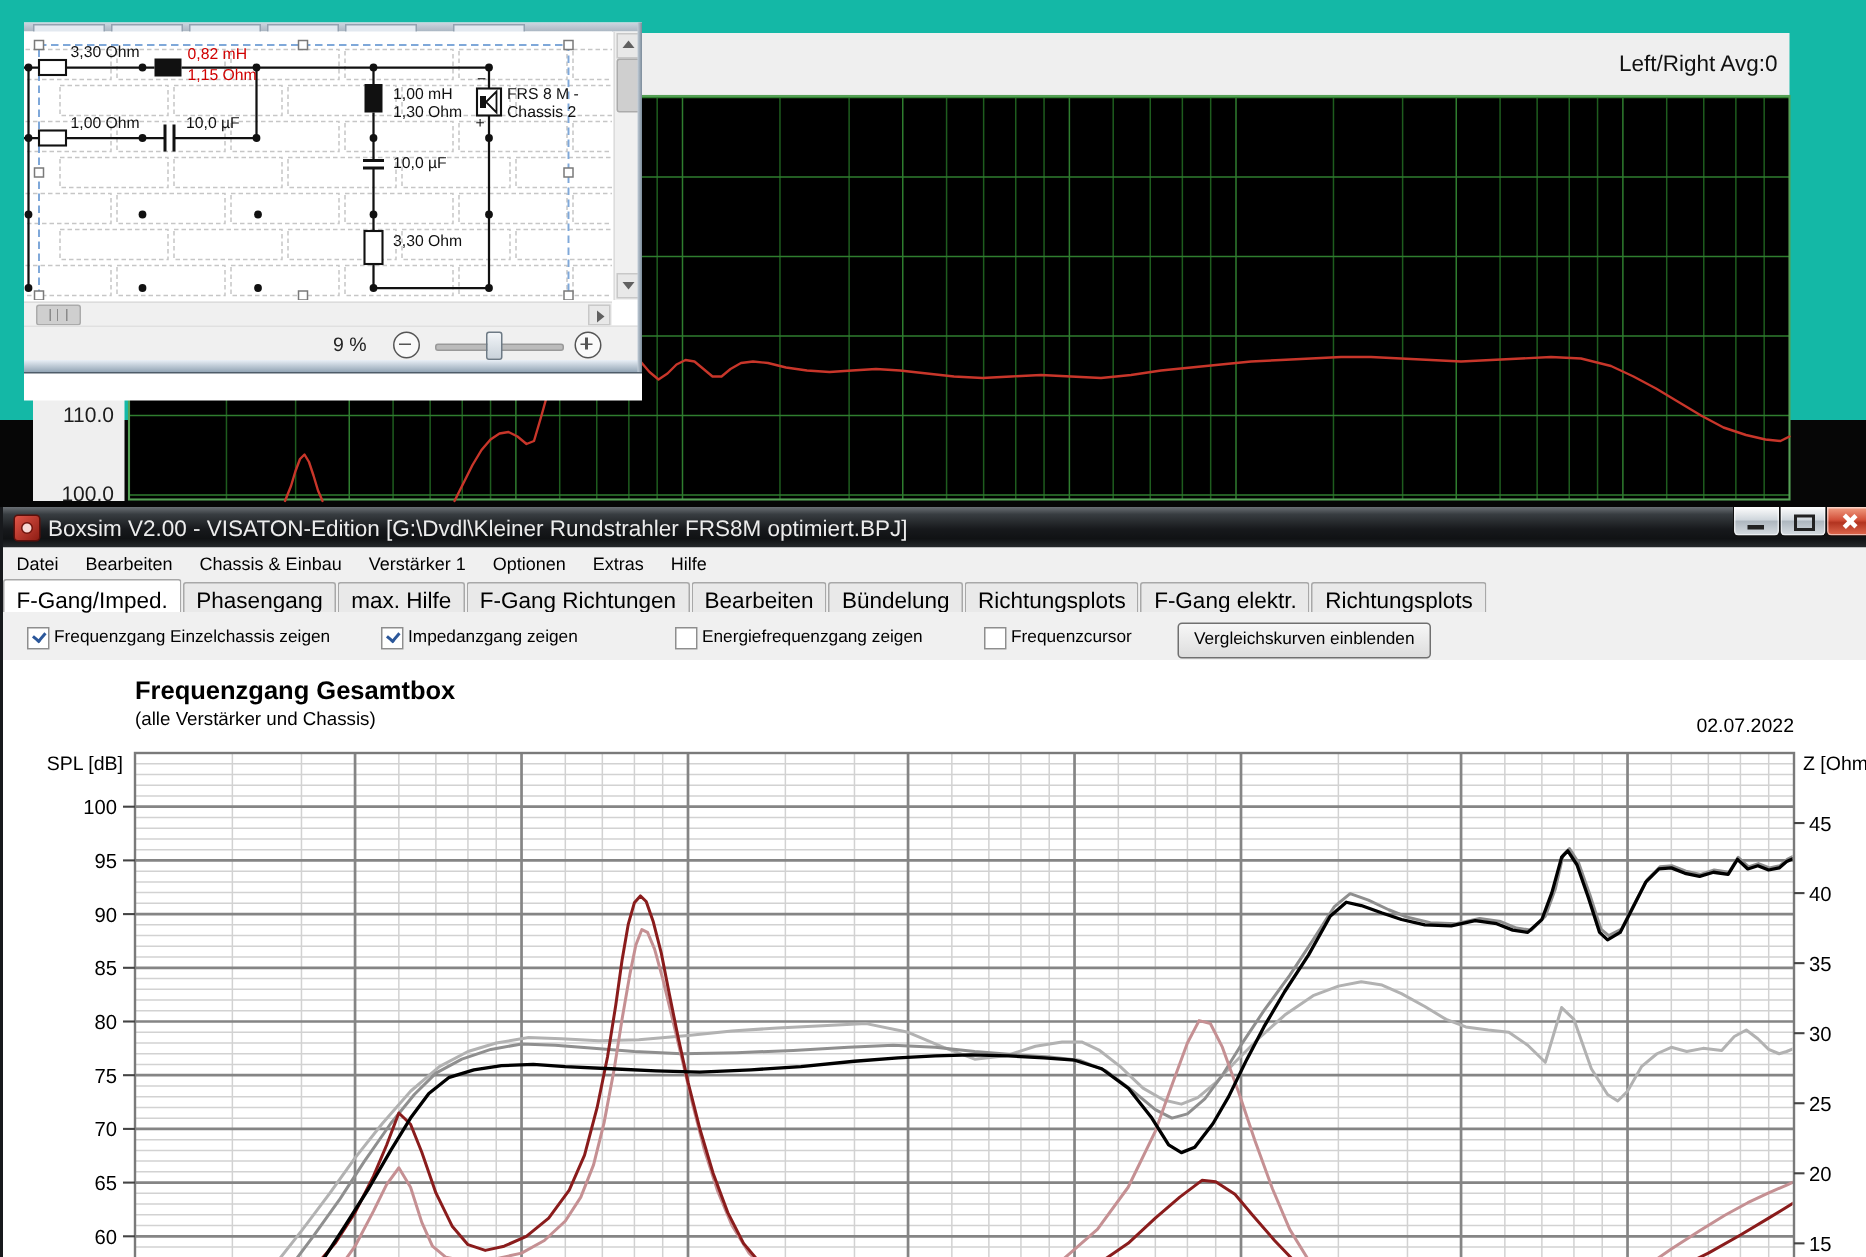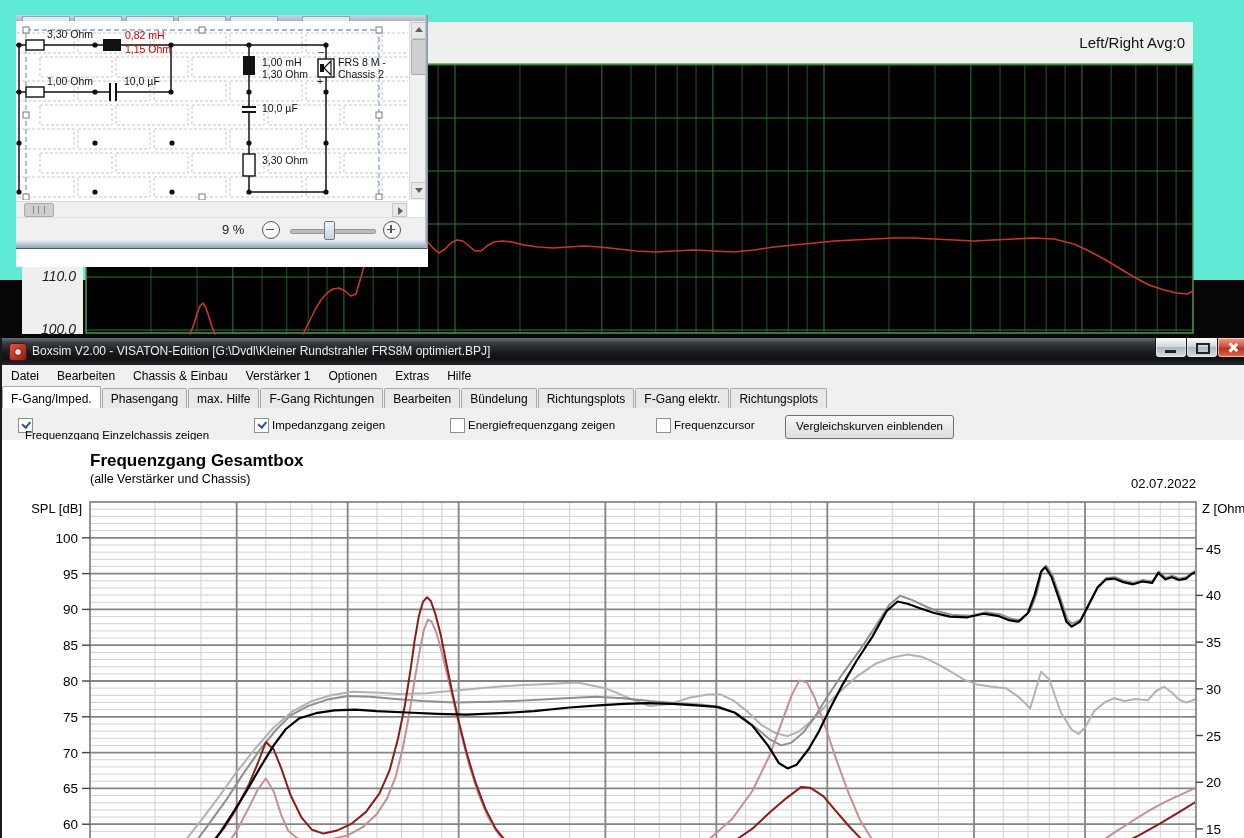--- a/index.html
+++ b/index.html
@@ -1,25 +1,25 @@
 <!DOCTYPE html>
 <html><head>
 <meta charset="utf-8">
 <style>
   html,body{margin:0;padding:0;background:#000;}
   #stage{position:relative;width:1244px;height:838px;overflow:hidden;
          font-family:"Liberation Sans",sans-serif;background:#060606;}
   .abs{position:absolute;}
 
   
-  #analyzer{left:0;top:0;width:1244px;height:280px;background:#5eead4;z-index:1;}
+  #analyzer{left:0;top:0;width:1244px;height:280px;background:#14b8a6;z-index:1;}
   #an-band{left:22px;top:22px;width:1171px;height:42px;background:#efefef;}
   #an-header{right:8px;top:12px;font-size:15px;color:#111;}
   #an-labelcol{left:22px;top:64px;width:61px;height:270px;background:#efefef;}
-  .an-ylabel{position:absolute;left:22px;width:54px;text-align:right;font-size:14px;color:#1c1c1c;font-style:italic;}
+  .an-ylabel{position:absolute;left:22px;width:54px;text-align:right;font-size:14px;color:#1c1c1c;}
 
   
   #schem{left:16px;top:0;width:412px;height:252px;background:#fff;z-index:3;margin-top:15px;}
   #schem-toolbar{left:0;top:0;width:412px;height:6px;background:linear-gradient(#cdd6e0,#aab6c2);}
   .tb-seg{position:absolute;top:1px;height:5px;background:#e3e9f0;border:1px solid #93a1b0;border-bottom:none;}
   #schem-canvas{left:0;top:6px;width:392px;height:179px;background:#fff;overflow:hidden;}
   #schem-vscroll{left:393px;top:6px;width:16px;height:179px;background:#f0f0f0;border-left:1px solid #dcdcdc;}
   .sb-btn{position:absolute;left:1px;width:14px;height:15px;background:#e8e8e8;border:1px solid #c8c8c8;}
   .tri-up{width:0;height:0;border-left:4px solid transparent;border-right:4px solid transparent;border-bottom:5px solid #606060;margin:4px auto;}
   .tri-down{width:0;height:0;border-left:4px solid transparent;border-right:4px solid transparent;border-top:5px solid #606060;margin:5px auto;}
@@ -39,33 +39,33 @@
   #schem-bottomedge{left:0;top:225px;width:412px;height:8px;background:linear-gradient(#e9eff6,#93a5b5);border-bottom:1px solid #4e5c69;}
   #schem-rightedge{left:409px;top:0;width:3px;height:233px;background:linear-gradient(90deg,#c2cdd8,#7b8b9a);}
 
   
   #boxsim{left:0;top:338px;width:1244px;height:500px;z-index:2;background:#f0f0f0;border-left:2px solid #17191c;}
   #titlebar{left:0;top:0;width:1244px;height:27px;
     background:linear-gradient(#6a6f74 0%,#383d41 18%,#17191c 55%,#101214 78%,#26292c 100%);}
   #title-icon{position:absolute;left:7px;top:5px;width:16px;height:16px;border-radius:3px;
     background:linear-gradient(135deg,#e05548,#8f1d14);border:1px solid #5c0f0a;}
   #title-icon i{position:absolute;left:4px;top:4px;width:6px;height:6px;border-radius:50%;background:#f7d9d5;border:1px solid #70140d;}
-  #title-text{position:absolute;left:30px;top:6px;font-size:12px;color:#ececec;white-space:nowrap;}
+  #title-text{position:absolute;left:30px;top:6px;font-size:15px;color:#ececec;white-space:nowrap;}
   .winbtn{position:absolute;top:0;height:19px;width:30px;border:1px solid #111;border-top:none;
     background:linear-gradient(#fdfdfd,#cfd6dc 45%,#aeb7bf 50%,#d7dde2);border-radius:0 0 4px 4px;box-shadow:inset 0 0 0 1px rgba(255,255,255,.55);}
   #btn-close{background:linear-gradient(#f2a085,#d2503a 45%,#b23420 55%,#e06a50);}
   .glyph-min{position:absolute;left:9px;top:12px;width:11px;height:3px;background:#222;}
   .glyph-max{position:absolute;left:9px;top:5px;width:10px;height:7px;border:2px solid #222;}
   .glyph-close-a,.glyph-close-b{position:absolute;left:14px;top:4px;width:2.5px;height:11px;background:#fff;}
   .glyph-close-a{transform:rotate(45deg);} .glyph-close-b{transform:rotate(-45deg);}
 
   #menubar{left:0;top:27px;width:1242px;height:21px;background:#f0f0f0;display:flex;align-items:center;border-bottom:2px solid #737373;}
   .menu-item{font-size:12px;color:#000;padding:0 9px;height:100%;display:flex;align-items:center;}
   #tabstrip{left:0;top:48px;width:1242px;height:22px;background:#f0f0f0;display:flex;align-items:flex-end;}
-  .tab{font-size:12px;color:#000;padding:3px 8px 3px 8px;background:#e9e9e9;border:1px solid #a8a8a8;border-bottom:none;border-radius:2px 2px 0 0;margin-right:1px;height:13px;white-space:nowrap;}
+  .tab{font-size:15px;color:#000;padding:3px 8px 3px 8px;background:#e9e9e9;border:1px solid #a8a8a8;border-bottom:none;border-radius:2px 2px 0 0;margin-right:1px;height:13px;white-space:nowrap;}
   .tab.active{background:#fff;padding-top:5px;position:relative;z-index:2;}
   #controls{left:0;top:70px;width:1242px;height:32px;background:#f0f0f0;border-bottom:1px solid #e6e6e6;}
   .cb{position:absolute;top:10px;width:13px;height:13px;background:#fff;border:1px solid #8e8e8e;}
   .cb.checked::after{content:"";position:absolute;left:2.5px;top:2px;width:6px;height:3.5px;border-left:2px solid #2b579a;border-bottom:2px solid #2b579a;transform:rotate(-50deg);}
   .cb-label{position:absolute;top:11px;font-size:11.5px;color:#000;white-space:nowrap;}
   #btn-vergleich{position:absolute;left:783px;top:7px;width:167px;height:22px;font-size:11.5px;color:#000;
     background:linear-gradient(#f7f7f7,#dddddd);border:1px solid #707070;border-radius:3px;text-align:center;line-height:21px;}
   #chartpanel{left:0;top:102px;width:1242px;height:398px;background:#fff;padding-left:12px;}
   #chart-title{position:absolute;left:88px;top:11px;font-size:17px;font-weight:bold;color:#000;}
   #chart-subtitle{position:absolute;left:88px;top:32px;font-size:12.5px;color:#000;}
@@ -329,21 +329,21 @@
         <div class="tab">Bearbeiten</div>
         <div class="tab">Bündelung</div>
         <div class="tab">Richtungsplots</div>
         <div class="tab">F-Gang elektr.</div>
         <div class="tab">Richtungsplots</div>
       </div>
 
     <div id="controls" class="abs">
       <div id="cbs">
           <div class="cb checked" style="left: 16px;"></div>
-          <div class="cb-label" style="left: 23px; margin-top: 10px;">Frequenzgang Einzelchassis zeigen</div>
+          <div class="cb-label" style="left: 34px;">Frequenzgang Einzelchassis zeigen</div>
           <div class="cb checked" style="left: 252px;"></div>
           <div class="cb-label" style="left: 270px;">Impedanzgang zeigen</div>
           <div class="cb" style="left: 448px;"></div>
           <div class="cb-label" style="left: 466px;">Energiefrequenzgang zeigen</div>
           <div class="cb" style="left: 654px;"></div>
           <div class="cb-label" style="left: 672px;">Frequenzcursor</div>
         </div>
       <div id="btn-vergleich">Vergleichskurven einblenden</div>
     </div>
 

